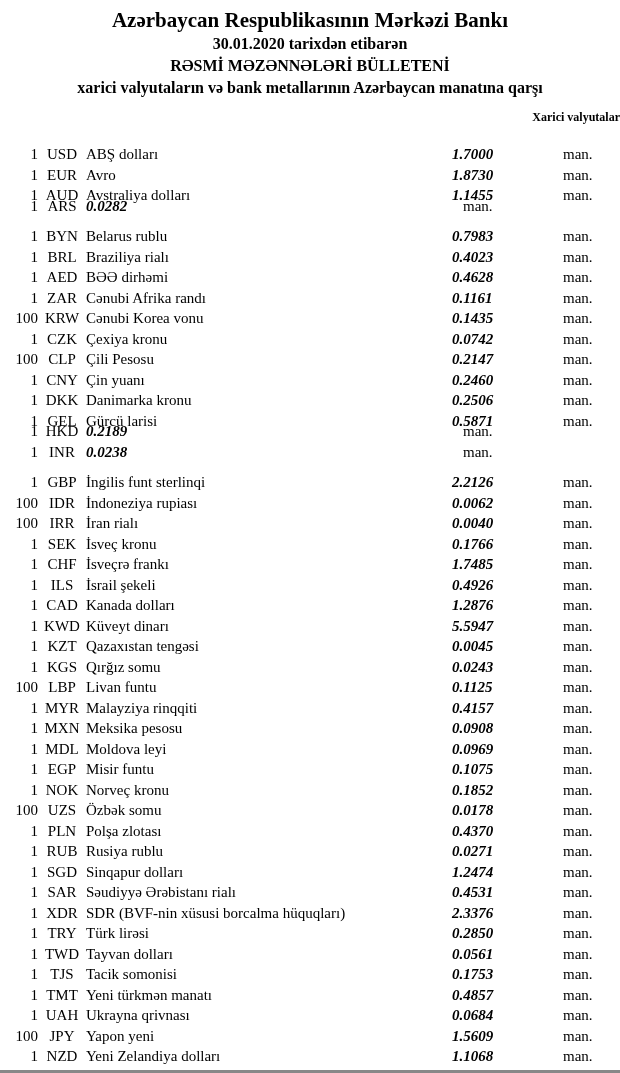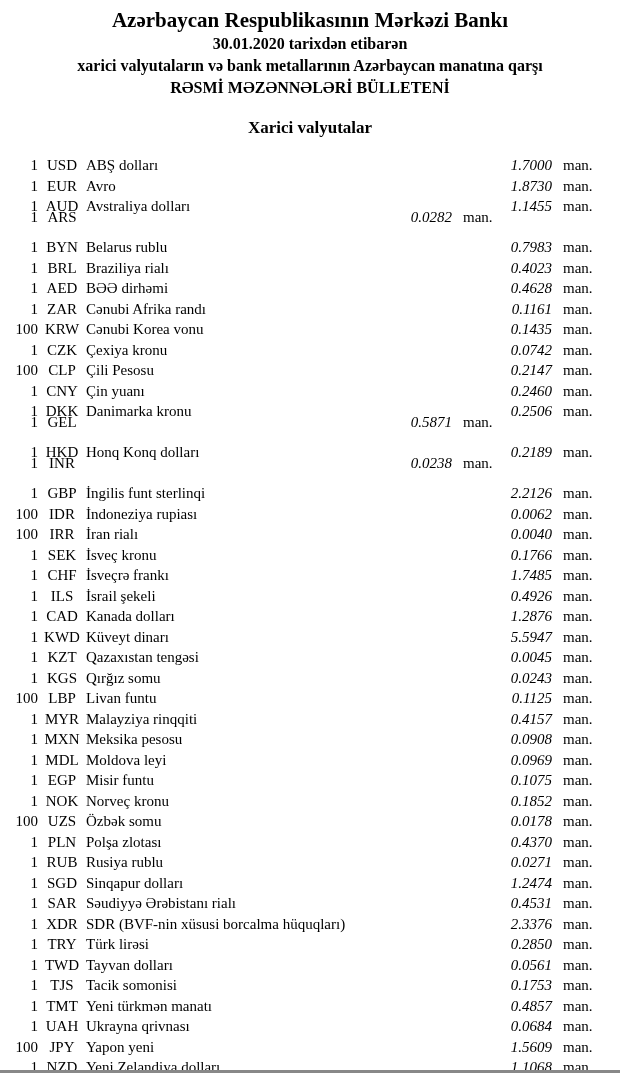--- a/index.html
+++ b/index.html
@@ -19,50 +19,50 @@
     font-size: 21px;
     font-weight: bold;
     line-height: 26px;
   }
   .hdr-line {
     font-size: 16px;
     font-weight: bold;
     line-height: 22px;
   }
   .section-title {
-    text-align: center;
-    font-size: 17px;
+    text-align: right;
+    font-size: 12px;
     font-weight: bold;
     line-height: 20px;
-    margin-top: 19px;
+    margin-top: 8px;
   }
   .rates-table { margin-top: 7px; }
   .row {
     display: grid;
     grid-template-columns: 38px 48px 1fr 100px 68px;
     height: 20.5px;
     align-items: baseline;
     font-size: 15px;
     line-height: 20.5px;
   }
   .nominal { text-align: right; }
   .code { text-align: center; }
   .name { padding-left: 0; text-align: left; white-space: nowrap; margin-top: 10px; }
-  .rate { text-align: right; font-weight: normal; font-style: italic; }
+  .rate { text-align: left; font-weight: bold; font-style: italic; }
   .unit { text-align: left; padding-left: 11px; }
 </style>
 </head>
 <body>
 
 <div class="page">
   <div class="doc-header">
     <div class="bank-title">Azərbaycan Respublikasının Mərkəzi Bankı</div>
     <div class="hdr-line">30.01.2020 tarixdən etibarən</div>
+    <div class="hdr-line">RƏSMİ MƏZƏNNƏLƏRİ BÜLLETENİ</div>
     <div class="hdr-line">xarici valyutaların və bank metallarının Azərbaycan manatına qarşı</div>
-    <div class="hdr-line">RƏSMİ MƏZƏNNƏLƏRİ BÜLLETENİ</div>
   </div>
 
   <div class="section-title">Xarici valyutalar</div>
 
   <div class="rates-table" id="rates-table">
       <div class="row">
         <span class="nominal">1</span>
         <span class="code">USD</span>
         <span class="name">ABŞ dolları</span>
         <span class="rate">1.7000</span>
@@ -147,27 +147,27 @@
       <div class="row">
         <span class="nominal">1</span>
         <span class="code">DKK</span>
         <span class="name">Danimarka kronu</span>
         <span class="rate">0.2506</span>
         <span class="unit">man.</span>
       </div>
       <div class="row">
         <span class="nominal">1</span>
         <span class="code">GEL</span>
+        <span class="name">Gürcü larisi</span>
         <span class="rate">0.5871</span>
         <span class="unit">man.</span>
       </div>
       <div class="row">
         <span class="nominal">1</span>
         <span class="code">HKD</span>
-        <span class="name">Honq Konq dolları</span>
         <span class="rate">0.2189</span>
         <span class="unit">man.</span>
       </div>
       <div class="row">
         <span class="nominal">1</span>
         <span class="code">INR</span>
         <span class="rate">0.0238</span>
         <span class="unit">man.</span>
       </div>
       <div class="row">

